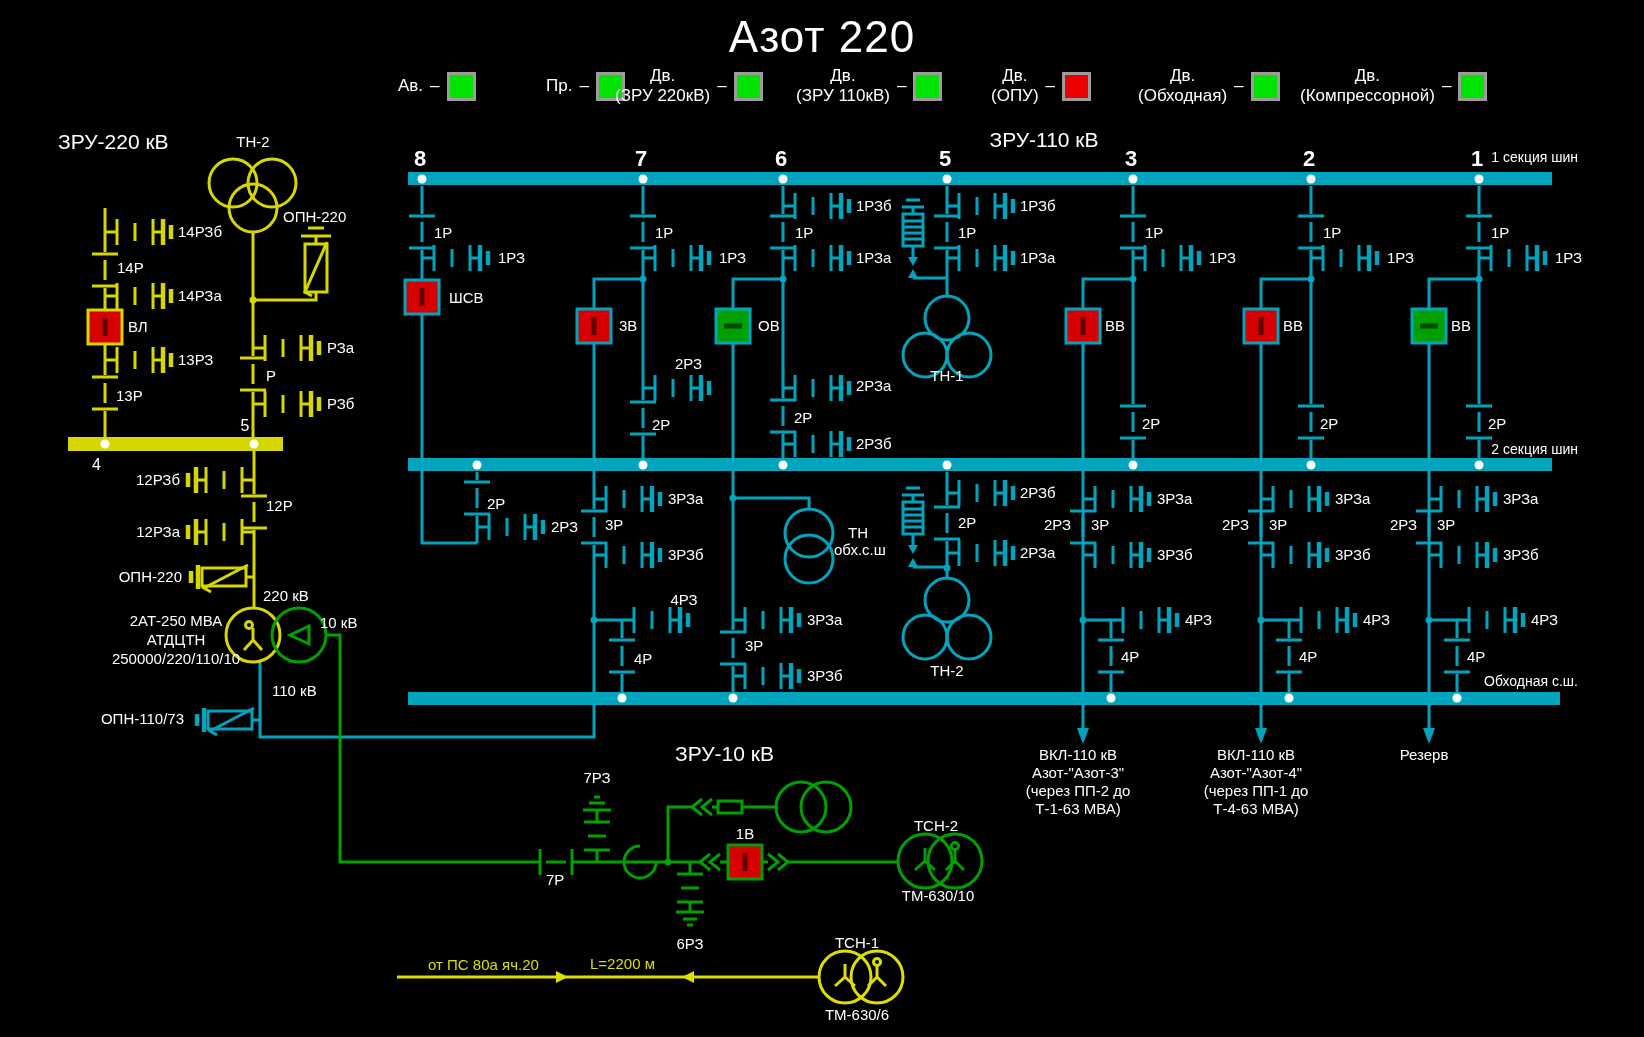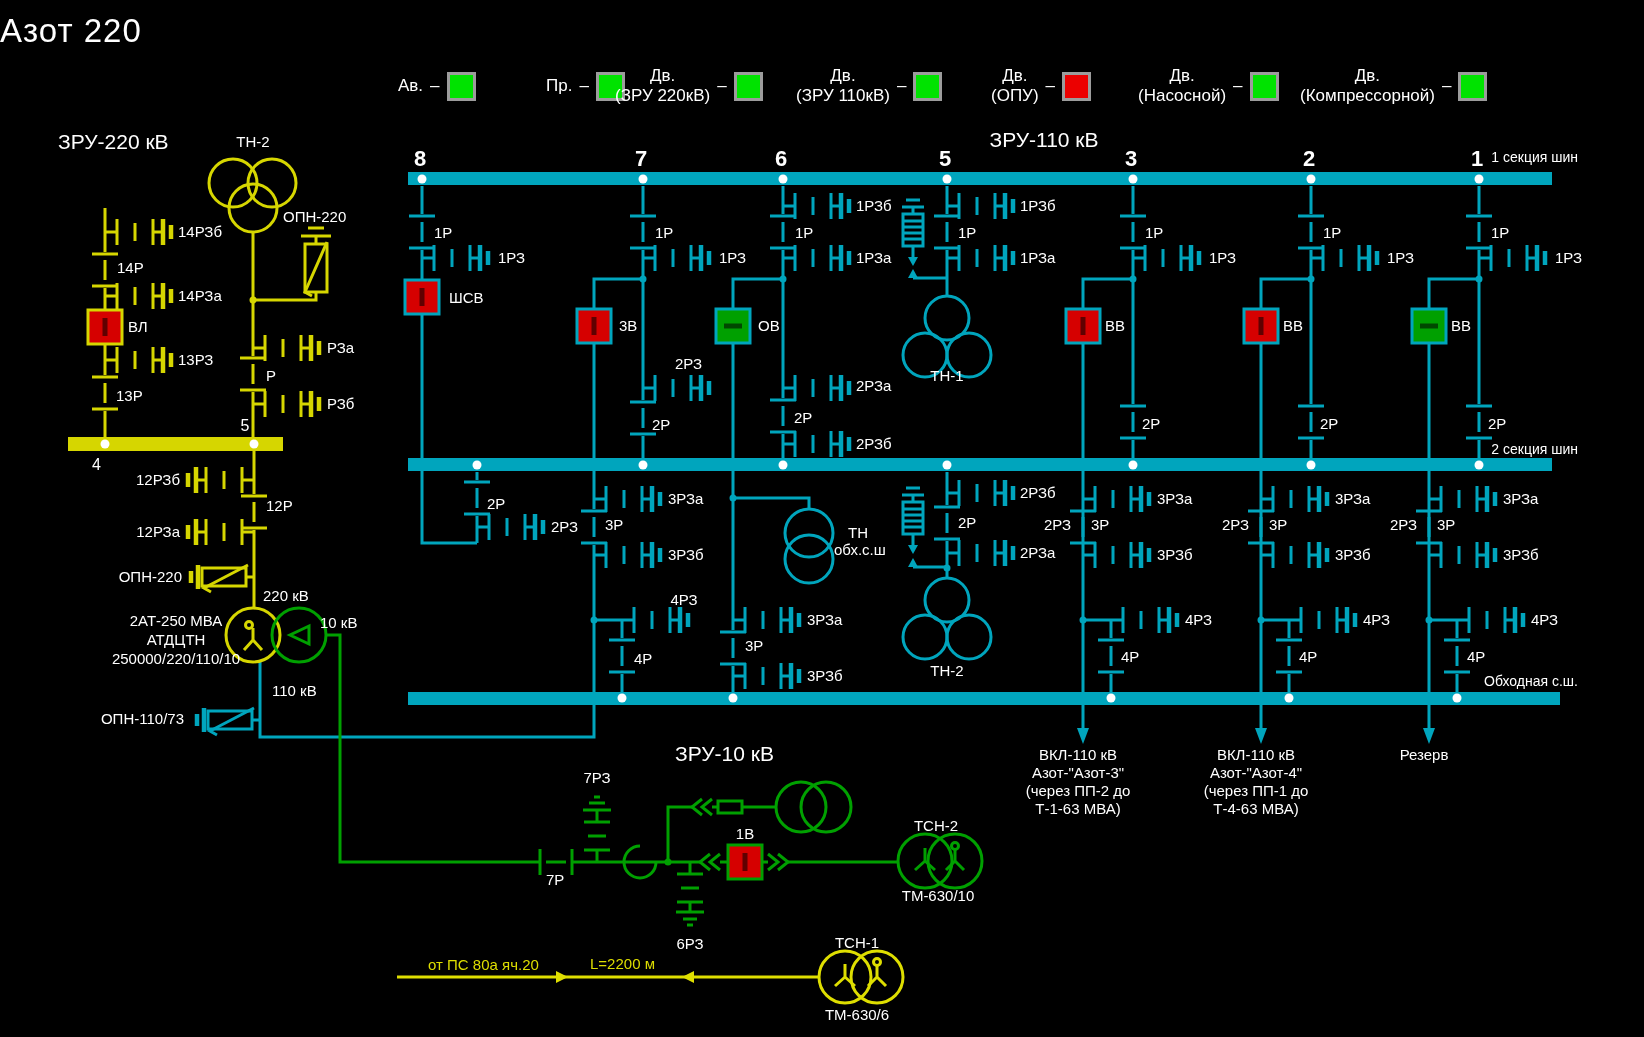--- a/index.html
+++ b/index.html
@@ -1,17 +1,17 @@
 <!DOCTYPE html>
 <html><head>
 <meta charset="utf-8">
 <style>
   html,body{margin:0;padding:0;background:#000;}
   body{width:1644px;height:1037px;position:relative;font-family:"Liberation Sans",sans-serif;overflow:hidden;}
-  .title{position:absolute;top:12px;left:0;width:100%;text-align:left;color:#fff;font-size:33px;letter-spacing:1px;}
+  .title{position:absolute;top:12px;left:0;width:100%;text-align:center;color:#fff;font-size:44px;letter-spacing:1px;}
   .litem{position:absolute;top:60px;height:52px;display:flex;align-items:center;gap:7px;color:#fff;font-size:17px;}
   .ltext{text-align:center;line-height:20px;white-space:nowrap;}
   .dash{color:#fff;font-size:17px;}
   .led{width:23px;height:23px;border:3px solid #9c9c9c;}
   .led.green{background:#00e300;}
   .led.red{background:#ec0000;}
   svg{position:absolute;left:0;top:0;}
   svg text{fill:#ffffff;font-size:15px;stroke:none;}
   svg .ytx{fill:#dede00;}
   svg .f14{font-size:14px;}
@@ -66,21 +66,21 @@
   <div class="ltext">
       <div>Дв.</div>
       <div>(ОПУ)</div>
     </div>
   <span class="dash">–</span>
   <div class="led red"></div>
 </div>
 <div class="litem" style="left:1138px">
   <div class="ltext">
       <div>Дв.</div>
-      <div>(Насосной)</div>
+      <div>(Обходная)</div>
     </div>
   <span class="dash">–</span>
   <div class="led green"></div>
 </div>
 <div class="litem" style="left:1300px">
   <div class="ltext">
       <div>Дв.</div>
       <div>(Компрессорной)</div>
     </div>
   <span class="dash">–</span>

